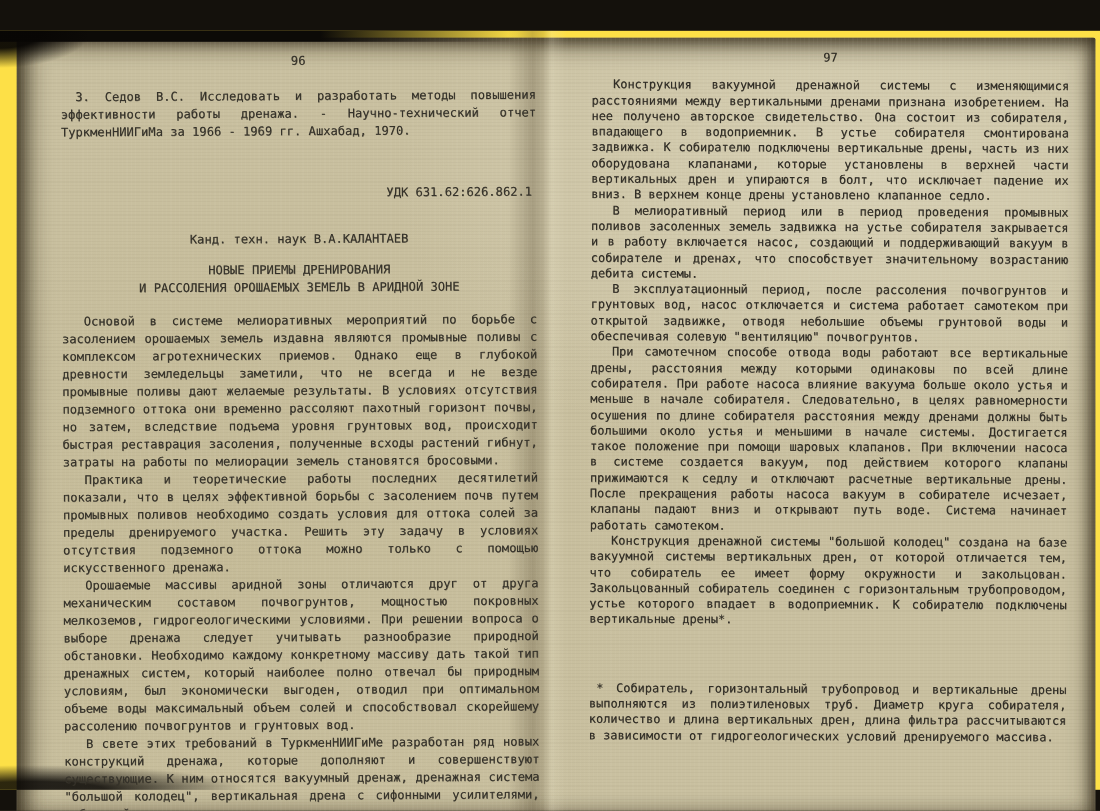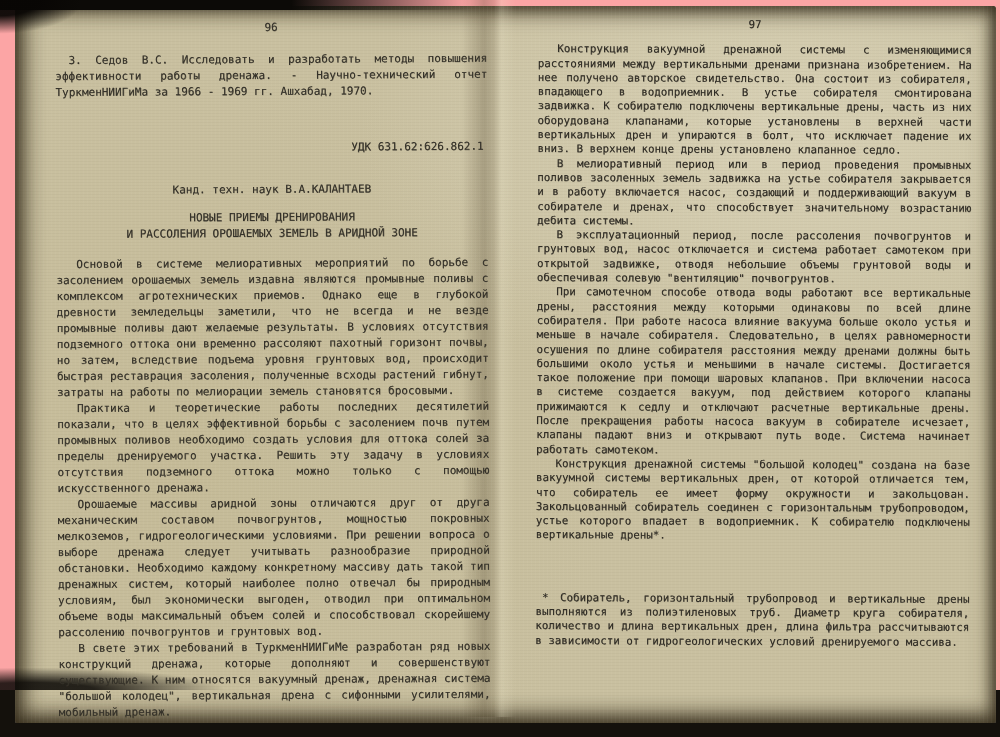--- a/index.html
+++ b/index.html
@@ -8,21 +8,22 @@
     width: 1000px;
     height: 737px;
     overflow: hidden;
     background: #14110c;
     font-family: "DejaVu Sans Mono", "Liberation Mono", monospace;
   }
   .scan {
     position: relative;
     width: 1000px;
     height: 690px;
-    background: #fca5a5;
+    background: #fde047;
+    margin-top: 28px;
   }
   .paper {
     position: absolute;
     left: 15px;
     top: 6px;
     width: 981px;
     height: 717px;
     border-radius: 2px;
     background:
       radial-gradient(ellipse 700px 450px at 78% 18%, rgba(218,211,184,0.9) 0%, rgba(218,211,184,0) 60%),

